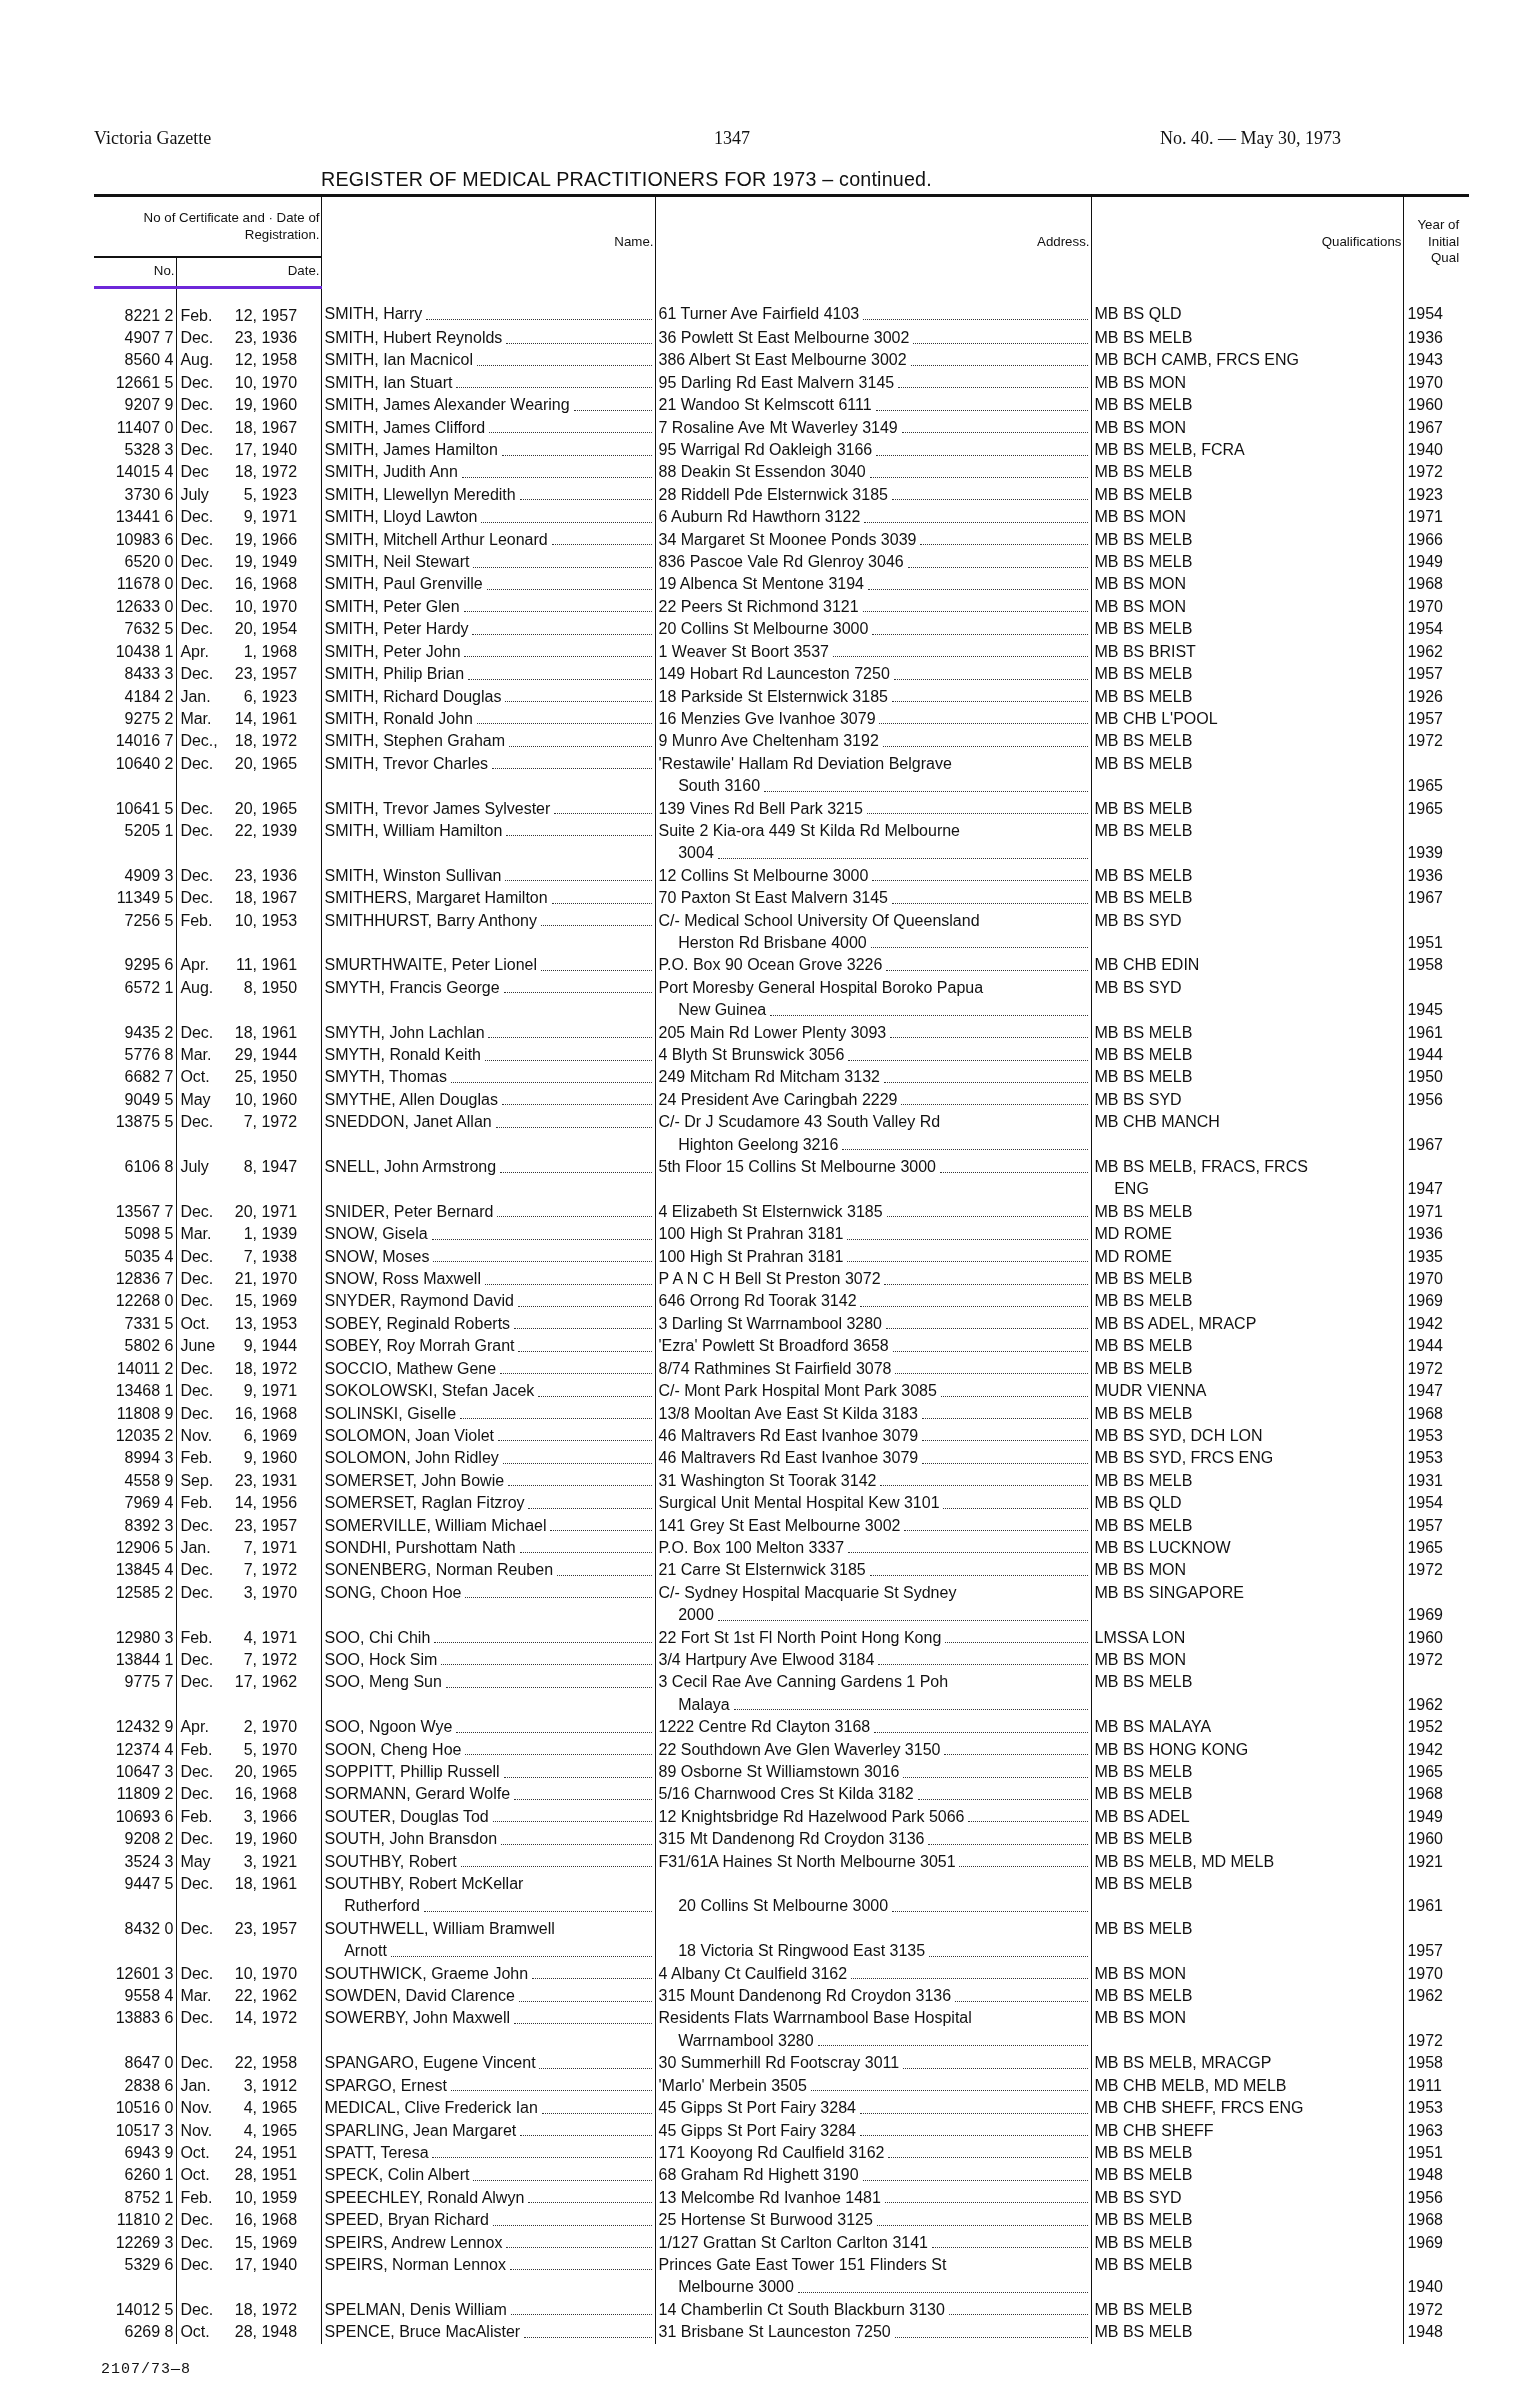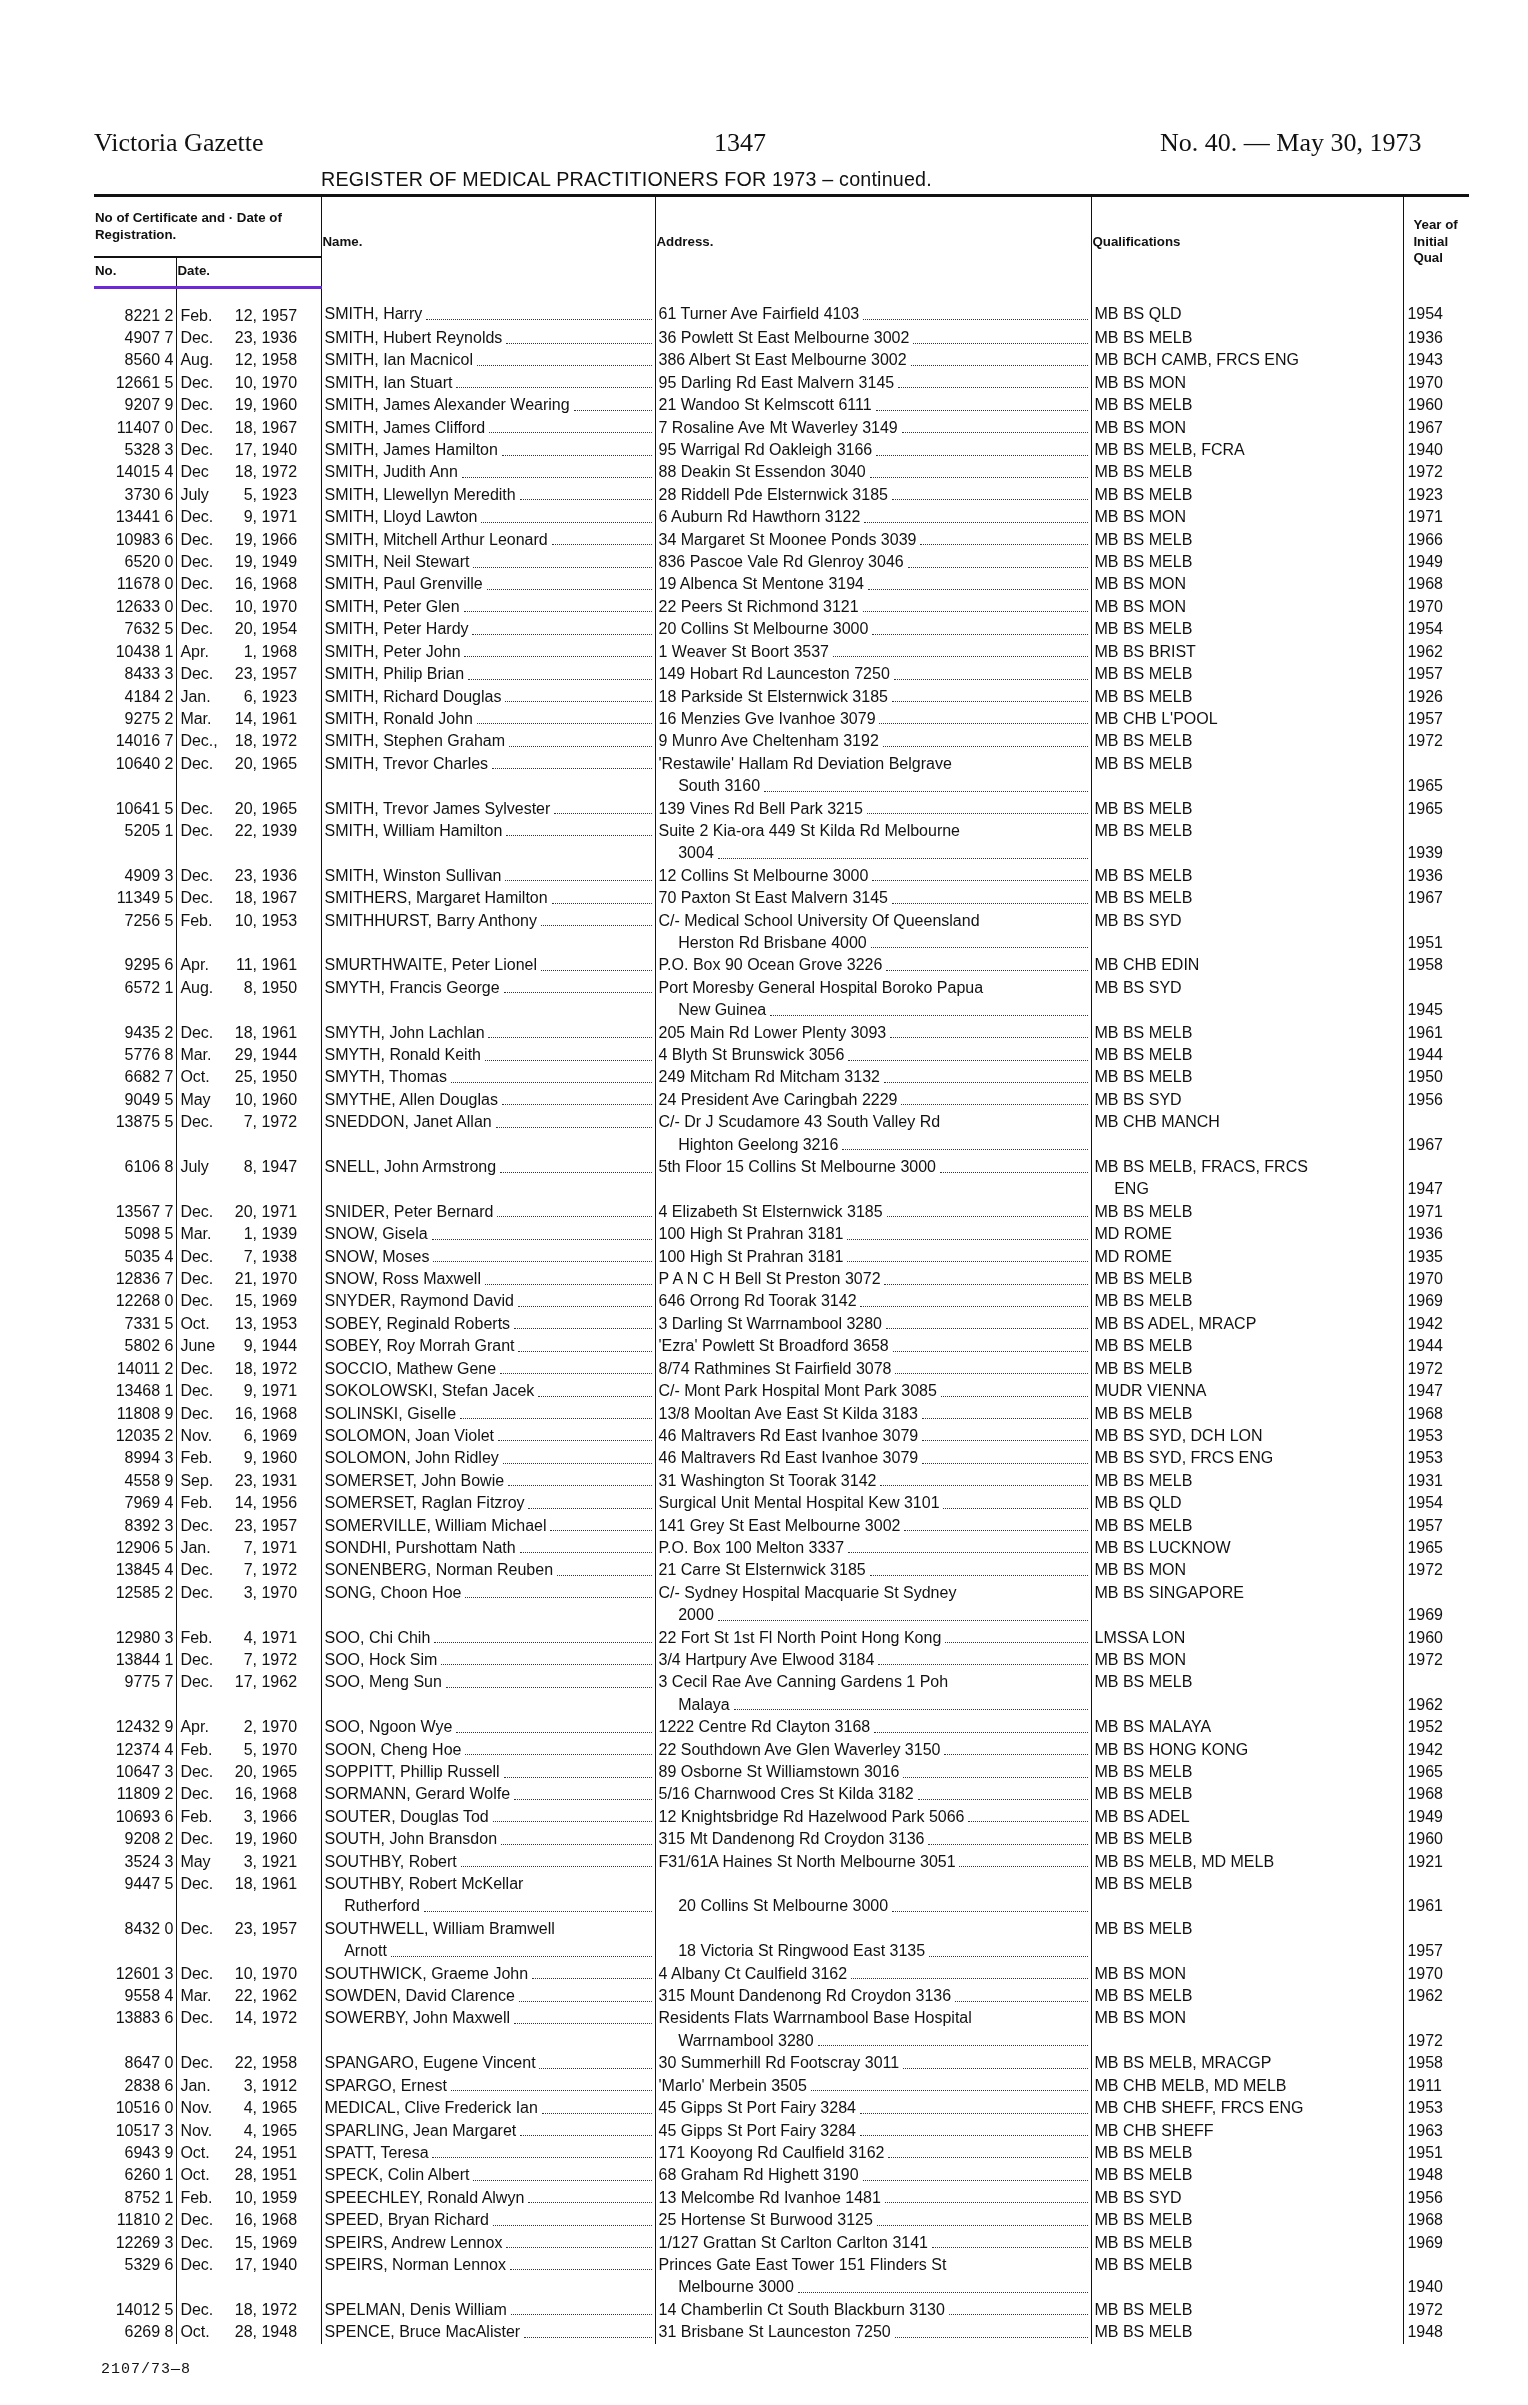--- a/index.html
+++ b/index.html
@@ -1,25 +1,25 @@
 <!DOCTYPE html>
 <html><head>
 <meta charset="utf-8">
 <style>
   html, body { margin: 0; padding: 0; background: #ffffff; }
   body { width: 1529px; height: 2406px; position: relative; overflow: hidden; color: #111; font-family: "Liberation Sans", sans-serif; }
-  .hdr { position: absolute; top: 128px; font-family: "Liberation Serif", serif; font-size: 26px; }
+  .hdr { position: absolute; top: 128px; font-family: "Liberation Serif", serif; font-size: 18px; }
   #hdr-left { left: 94px; }
   #hdr-center { left: 714px; }
   #hdr-right { left: 1160px; }
   #reg-title { position: absolute; top: 168px; left: 0; width: 1253px; text-align: center; font-size: 19.7px; letter-spacing: 0.2px; }
   table { position: absolute; left: 94px; top: 194px; width: 1375px; border-collapse: collapse; table-layout: fixed; font-size: 16px; line-height: 22.4px; }
   col.c-no { width: 82px; } col.c-date { width: 145px; } col.c-name { width: 334px; }
   col.c-addr { width: 436px; } col.c-qual { width: 312px; } col.c-year { width: 66px; }
-  thead th { font-weight: bold; font-size: 13.3px; line-height: 16.7px; vertical-align: middle; text-align: left; }
+  thead th { font-weight: normal; font-size: 13.3px; line-height: 16.7px; vertical-align: middle; text-align: right; }
   thead tr.h1 th { border-top: 3px solid #111; }
   th.cert { height: 57px; }
   th.subno, th.subdate { height: 25.6px; border-top: 2px solid #111; }
   thead tr.h2 th { border-bottom: 3px solid #6d28d9; }
   th.bl, td.bl { border-left: 1.5px solid #111; }
   tbody tr.first td { padding-top: 16px; }
   td { padding: 0 3px; vertical-align: top; white-space: nowrap; overflow: hidden; }
   td.no { text-align: right; padding-right: 2px; }
   td.date { padding-left: 3.9px; }
   .mon { display: inline-block; width: 49px; }

